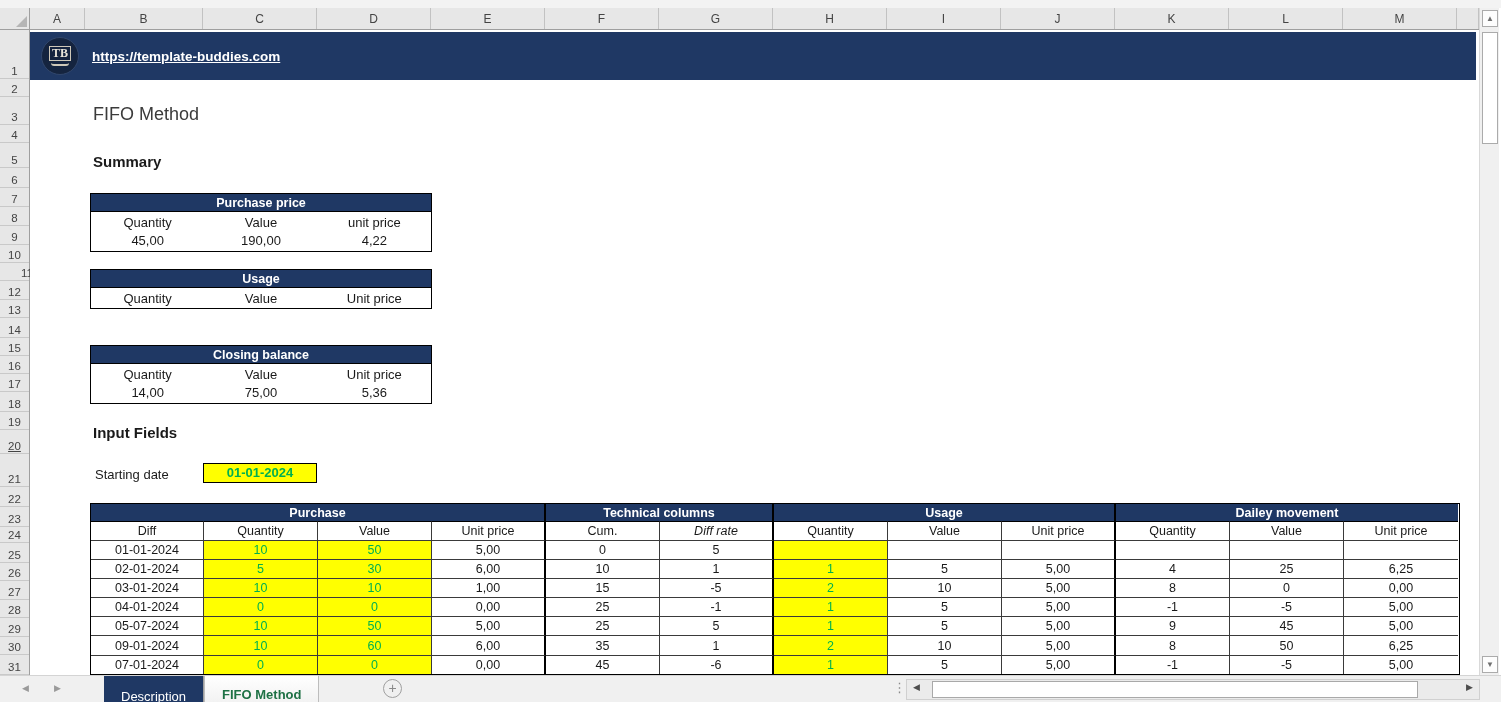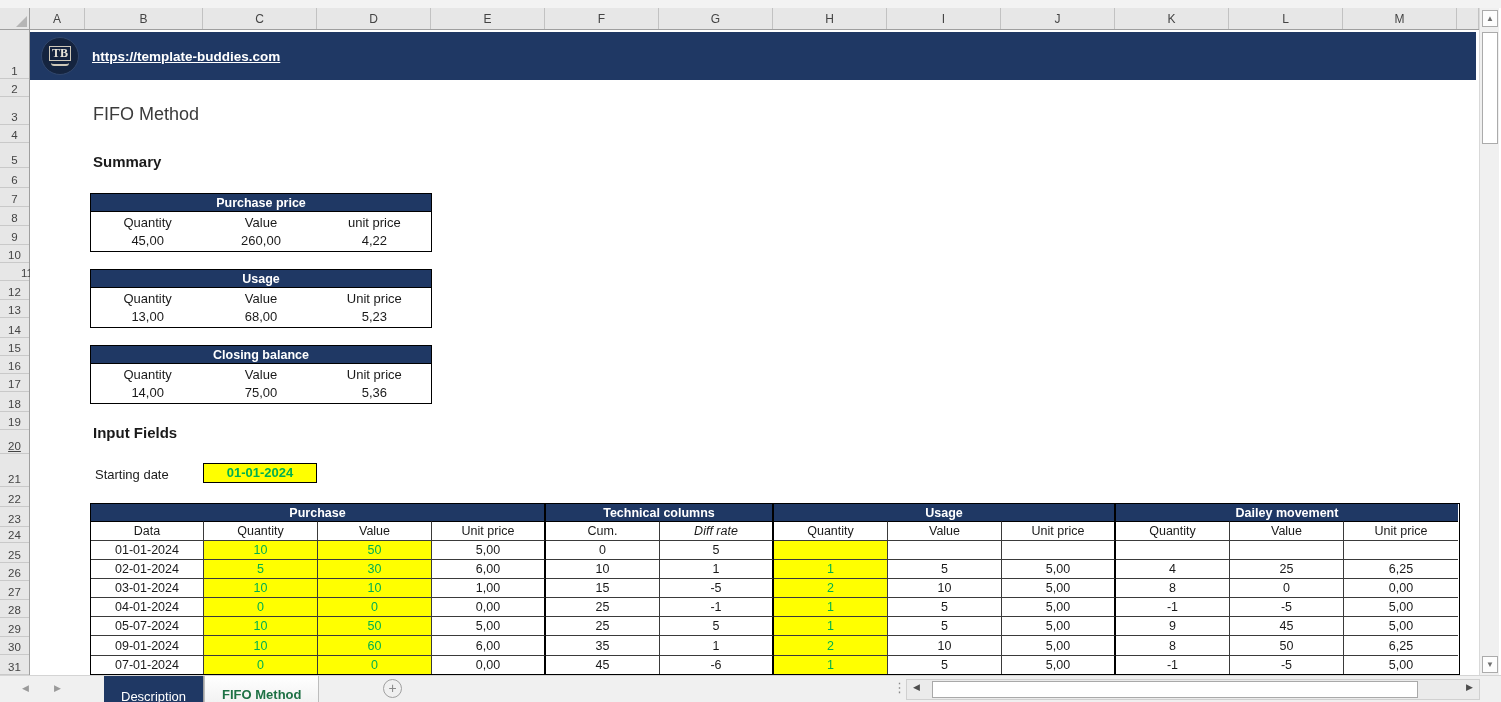--- a/index.html
+++ b/index.html
@@ -158,37 +158,32 @@
 
     <div class="stable" style="top:163px">
       <div class="sthead">Purchase price</div>
       <div class="strow sthdr">
         <div>Quantity</div>
         <div>Value</div>
         <div>unit price</div>
       </div>
       <div class="strow stval">
         <div>45,00</div>
-        <div>260,00</div>
+        <div>190,00</div>
         <div>4,22</div>
       </div>
     </div>
 
     <div class="stable" style="top:239px">
       <div class="sthead">Usage</div>
       <div class="strow sthdr">
         <div>Quantity</div>
         <div>Value</div>
         <div>Unit price</div>
       </div>
-      <div class="strow stval">
-        <div>13,00</div>
-        <div>68,00</div>
-        <div>5,23</div>
-      </div>
     </div>
 
     <div class="stable" style="top:315px">
       <div class="sthead">Closing balance</div>
       <div class="strow sthdr">
         <div>Quantity</div>
         <div>Value</div>
         <div>Unit price</div>
       </div>
       <div class="strow stval">
@@ -203,21 +198,21 @@
     <div class="sdcell">01-01-2024</div>
 
     <div class="fifotable" id="fifotable">
         <div class="frow">
           <div class="fsec" style="width: 455px;">Purchase</div>
           <div class="fsec" style="width: 228px;">Technical columns</div>
           <div class="fsec" style="width: 342px;">Usage</div>
           <div class="fsec" style="width: 342px;">Dailey movement</div>
         </div>
         <div class="frow">
-          <div class="fcell fhdr" style="width: 113px; height: 20px;">Data</div>
+          <div class="fcell fhdr" style="width: 113px; height: 20px;">Diff</div>
           <div class="fcell fhdr" style="width: 114px; height: 20px;">Quantity</div>
           <div class="fcell fhdr" style="width: 114px; height: 20px;">Value</div>
           <div class="fcell fhdr secb" style="width: 114px; height: 20px;">Unit price</div>
           <div class="fcell fhdr" style="width: 114px; height: 20px;">Cum.</div>
           <div class="fcell fhdr secb" style="width: 114px; height: 20px; font-style: italic;">Diff rate</div>
           <div class="fcell fhdr" style="width: 114px; height: 20px;">Quantity</div>
           <div class="fcell fhdr" style="width: 114px; height: 20px;">Value</div>
           <div class="fcell fhdr secb" style="width: 114px; height: 20px;">Unit price</div>
           <div class="fcell fhdr" style="width: 114px; height: 20px;">Quantity</div>
           <div class="fcell fhdr" style="width: 114px; height: 20px;">Value</div>

